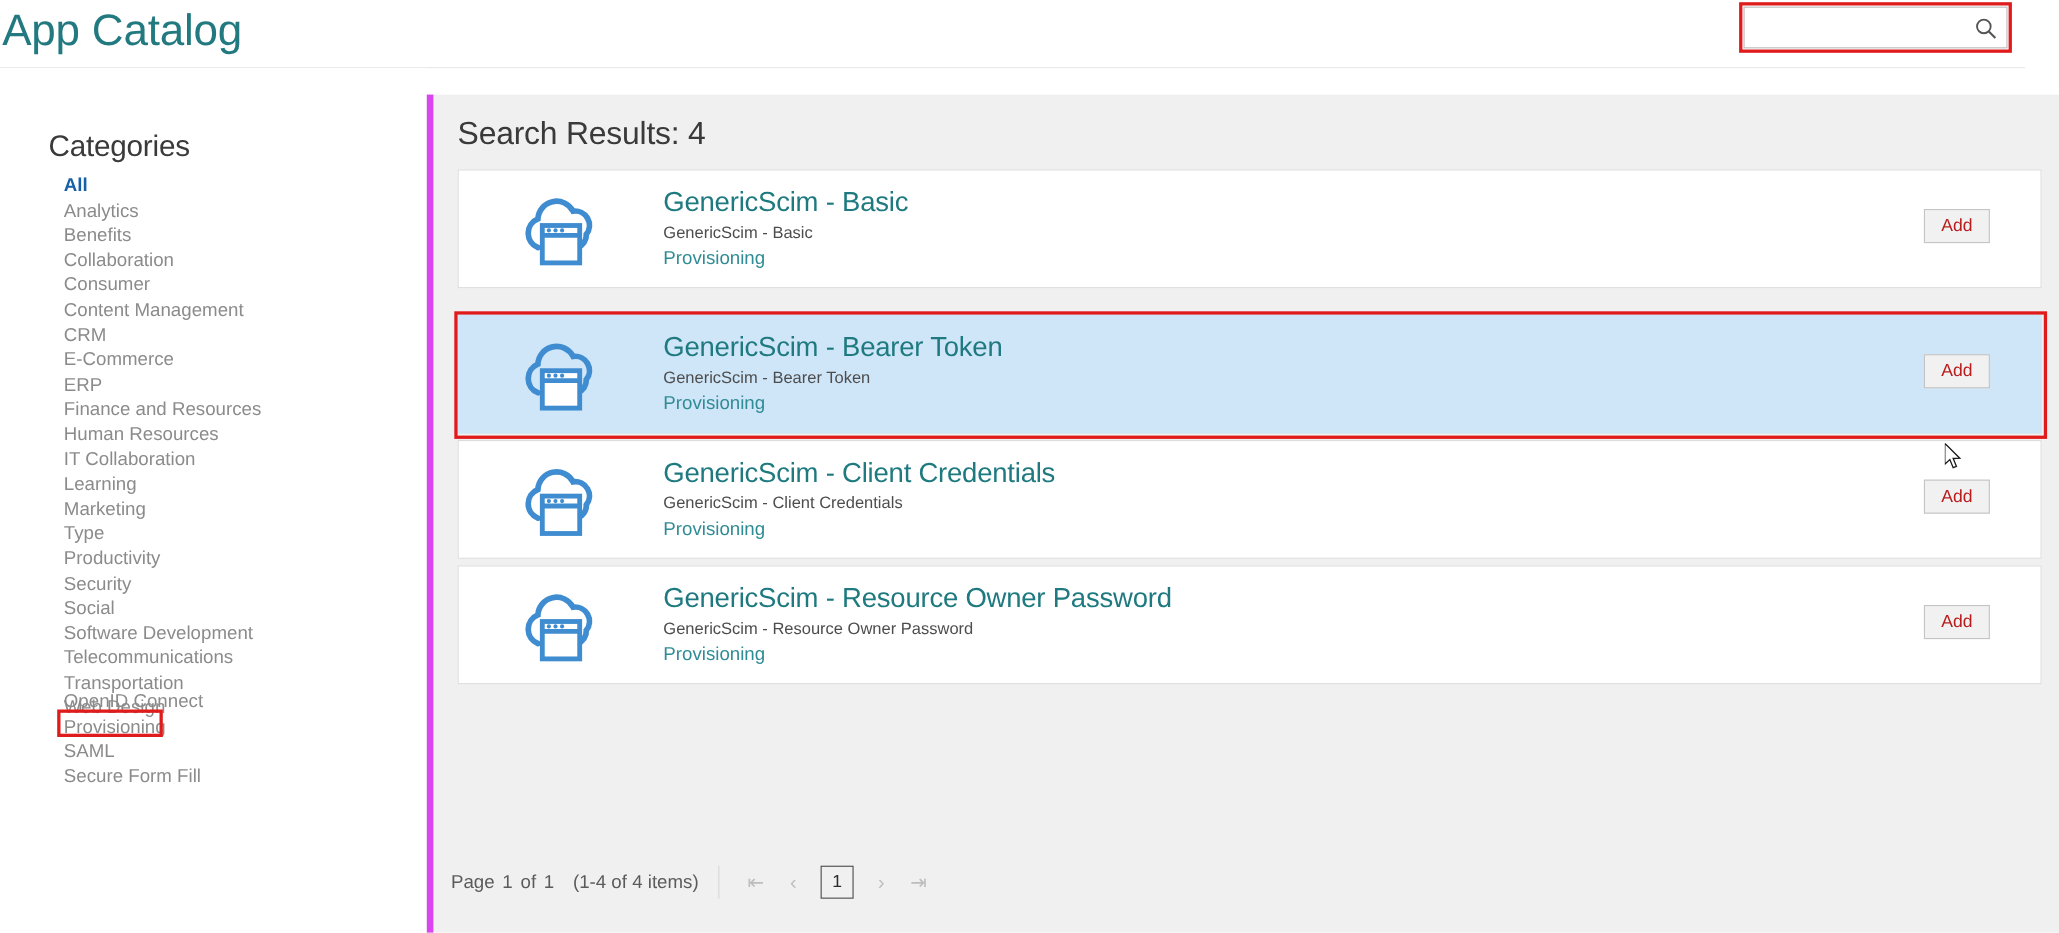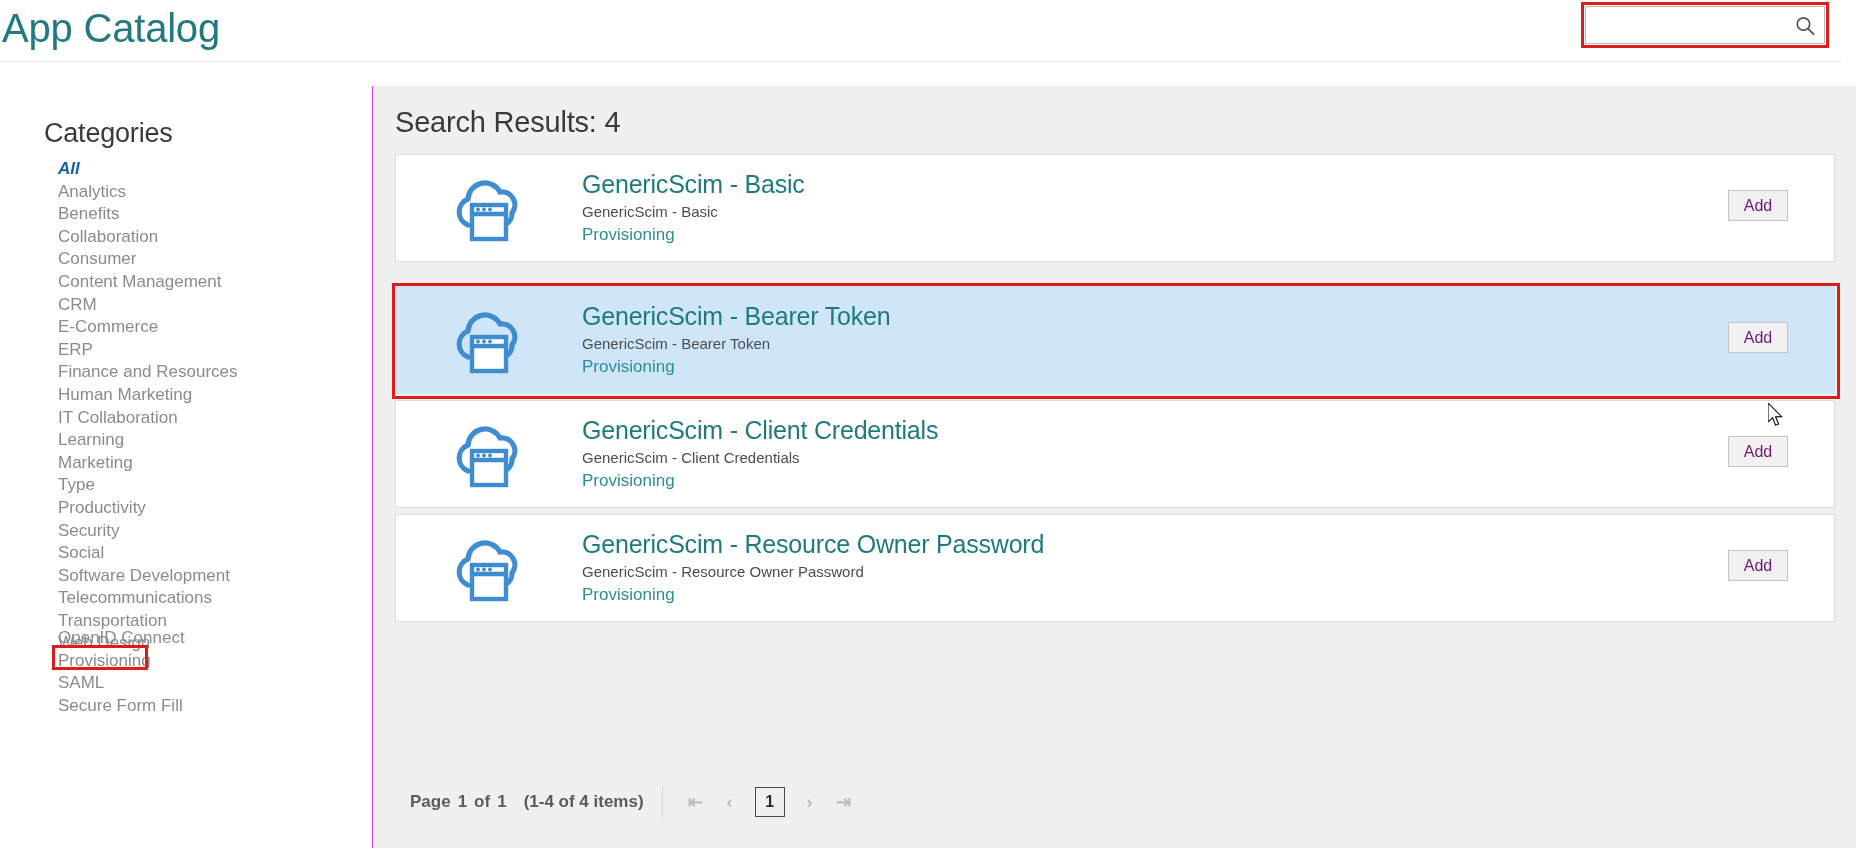--- a/index.html
+++ b/index.html
@@ -87,41 +87,40 @@
     font-size: 17px;
     line-height: 22.6px;
     color: #8b8b8b;
     padding-left: 24px;
     cursor: pointer;
     white-space: nowrap;
   }
   .facet-item.selected {
     color: #1560a8;
     font-weight: bold;
-    font-style: italic;
   }
   #cat-title { position: absolute; left: 44px; top: 56px; }
   #cat-list  { position: absolute; left: 34px; top: 96px; }
   #type-title { position: absolute; left: 44px; top: 526px; }
   #type-list  { position: absolute; left: 34px; top: 565px; }
 
   .annot-box {
     position: absolute;
     border: 3px solid #e01b1b;
     pointer-events: none;
   }
   #prov-annot { left: 52px; top: 583px; width: 96px; height: 25px; }
 
   
   .main {
     position: absolute;
-    left: 372px; top: 86px;
+    left: 388px; top: 86px;
     width: 1484px; height: 762px;
     background: #f0f0f0;
-    border-left: 1px solid #d946ef;
+    border-left: 6px solid #d946ef;
   }
   .results-heading {
     position: absolute;
     left: 22px; top: 20px;
     font-size: 29px;
     font-weight: 400;
     color: #3a3a3a;
     letter-spacing: -0.2px;
   }
   .cards {
@@ -183,21 +182,21 @@
     cursor: pointer;
   }
   .add-btn {
     position: absolute;
     right: 46px; top: 35px;
     width: 60px; height: 31px;
     background: #f1f1f1;
     border: 1px solid #c4c4c4;
     font-family: "Liberation Sans", sans-serif;
     font-size: 16px;
-    color: #701a75;
+    color: #b91c1c;
     cursor: pointer;
     padding: 0;
   }
 
   
   .cursor {
     position: absolute;
     left: 1768px; top: 403px;
     width: 18px; height: 26px;
     z-index: 20;
@@ -206,21 +205,20 @@
 
   
   .pager {
     position: absolute;
     left: 410px; top: 782px;
     height: 40px;
     display: flex;
     align-items: center;
     font-size: 17px;
     color: #5b5b5b;
-    font-weight: bold;
   }
   .pager-info { display: flex; align-items: center; gap: 7px; white-space: nowrap; }
   .pager-sep {
     width: 1px; height: 30px;
     background: #d6d6d6;
     margin: 0 18px;
   }
   .pager-nav { display: flex; align-items: center; gap: 4px; }
   .pager-arrow {
     width: 30px; height: 30px;
@@ -267,21 +265,21 @@
         <li class="facet-item selected">All</li>
         <li class="facet-item">Analytics</li>
         <li class="facet-item">Benefits</li>
         <li class="facet-item">Collaboration</li>
         <li class="facet-item">Consumer</li>
         <li class="facet-item">Content Management</li>
         <li class="facet-item">CRM</li>
         <li class="facet-item">E-Commerce</li>
         <li class="facet-item">ERP</li>
         <li class="facet-item">Finance and Resources</li>
-        <li class="facet-item">Human Marketing</li>
+        <li class="facet-item">Human Resources</li>
         <li class="facet-item">IT Collaboration</li>
         <li class="facet-item">Learning</li>
         <li class="facet-item">Marketing</li>
         <li class="facet-item">Type</li>
         <li class="facet-item">Productivity</li>
         <li class="facet-item">Security</li>
         <li class="facet-item">Social</li>
         <li class="facet-item">Software Development</li>
         <li class="facet-item">Telecommunications</li>
         <li class="facet-item">Transportation</li>

